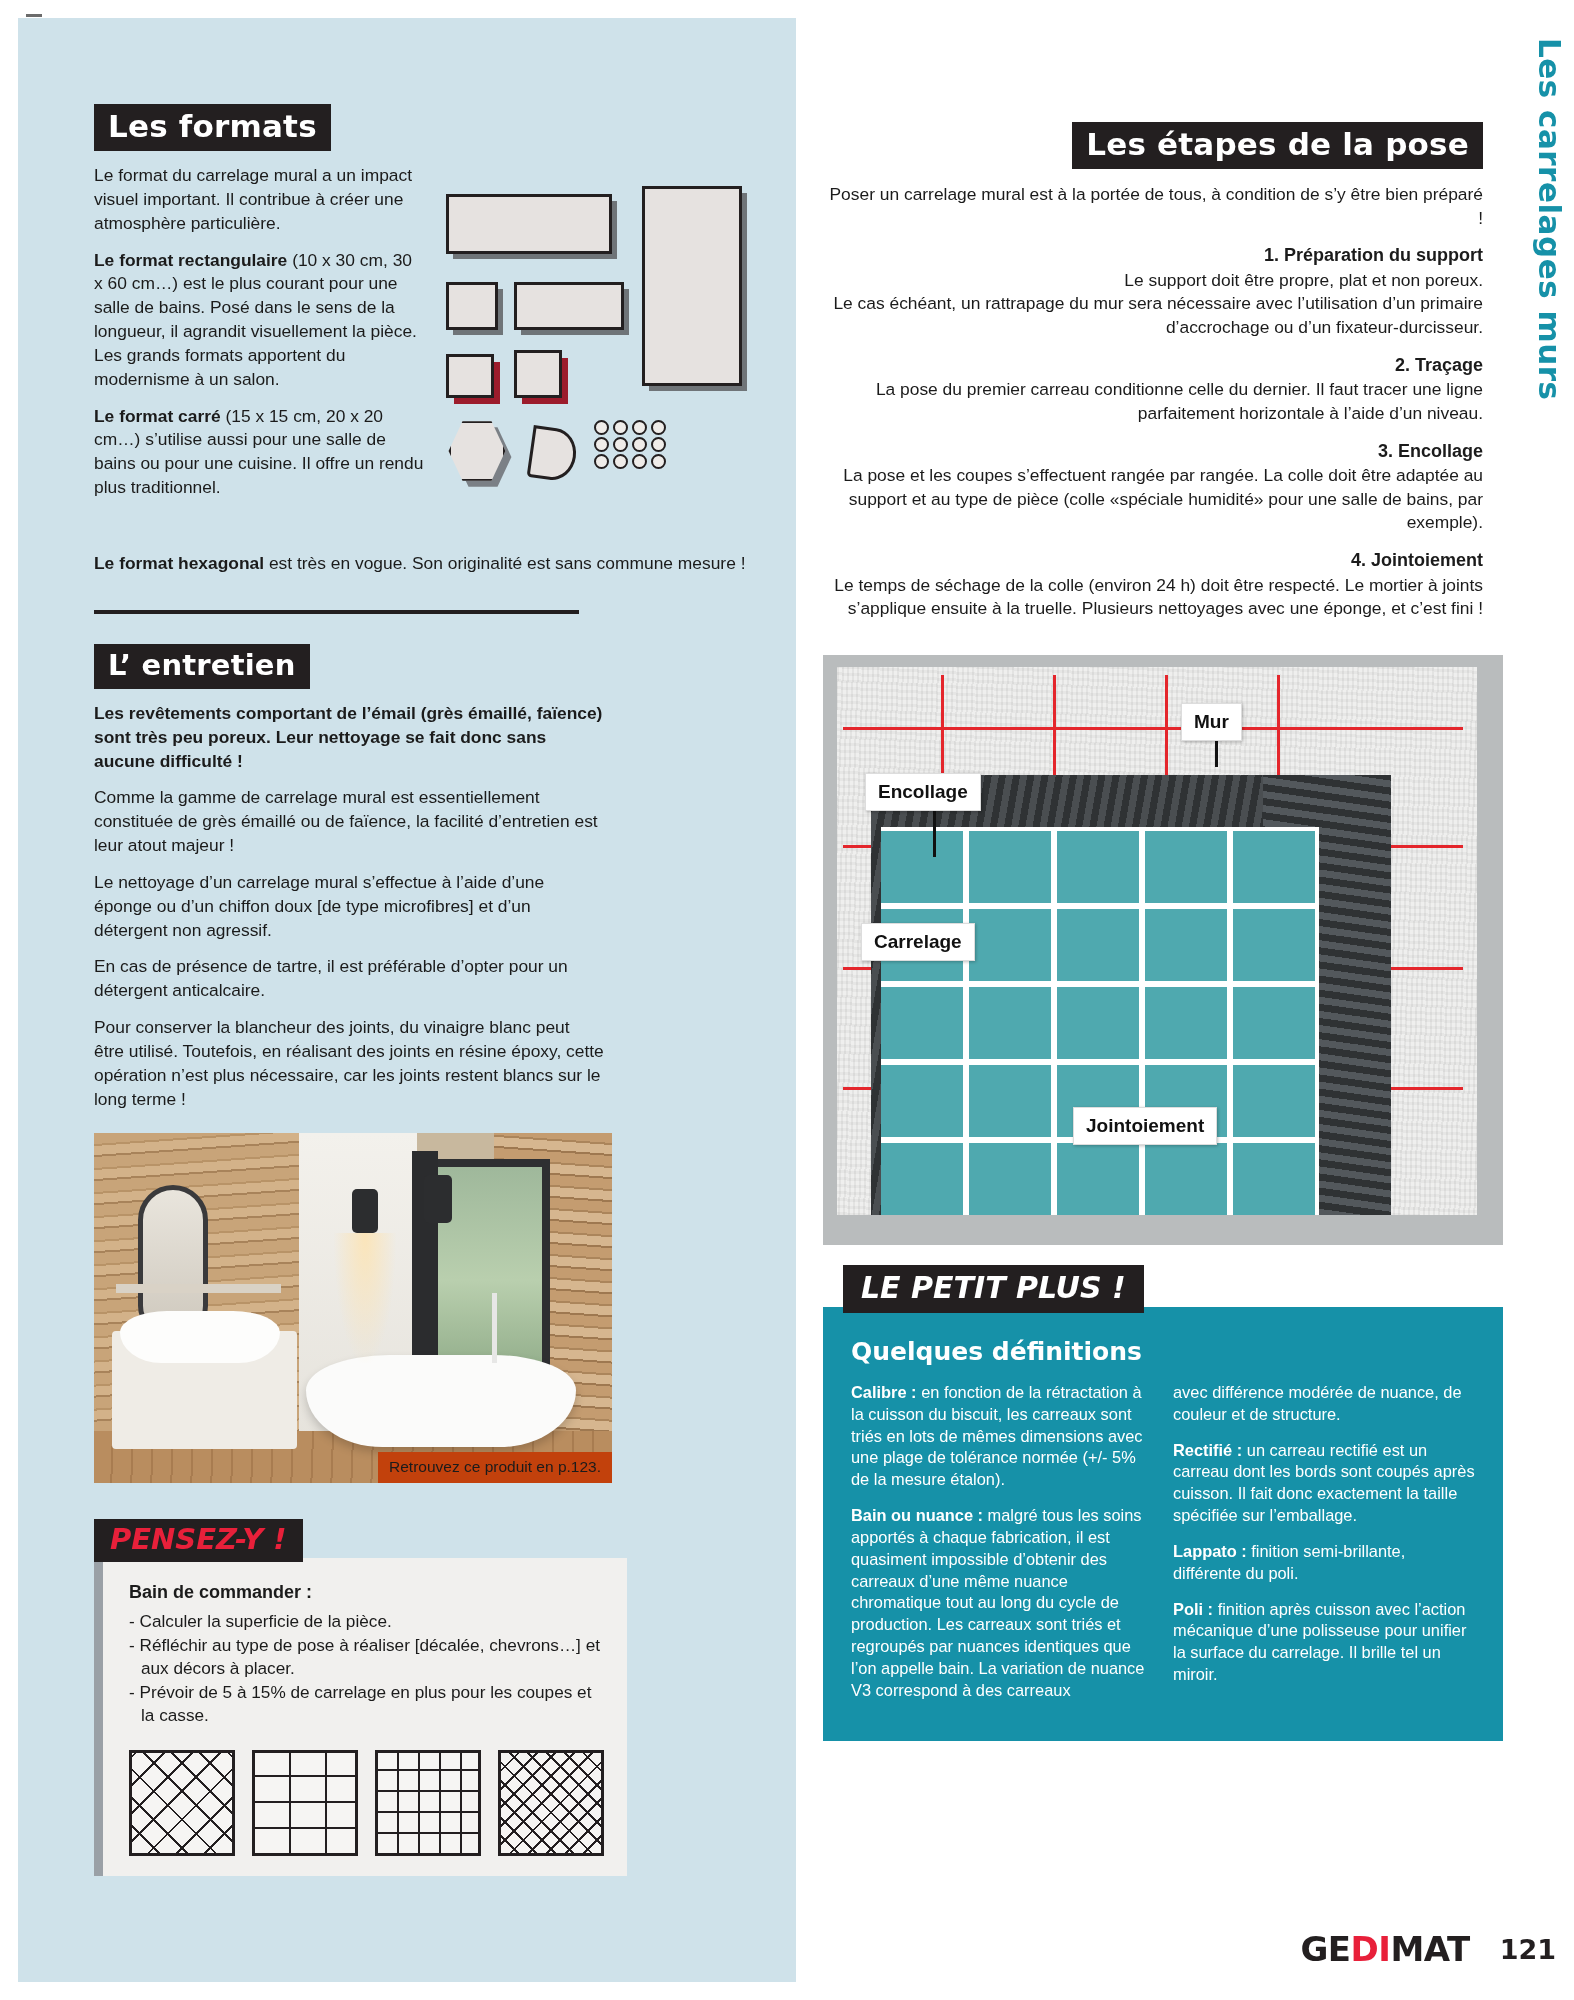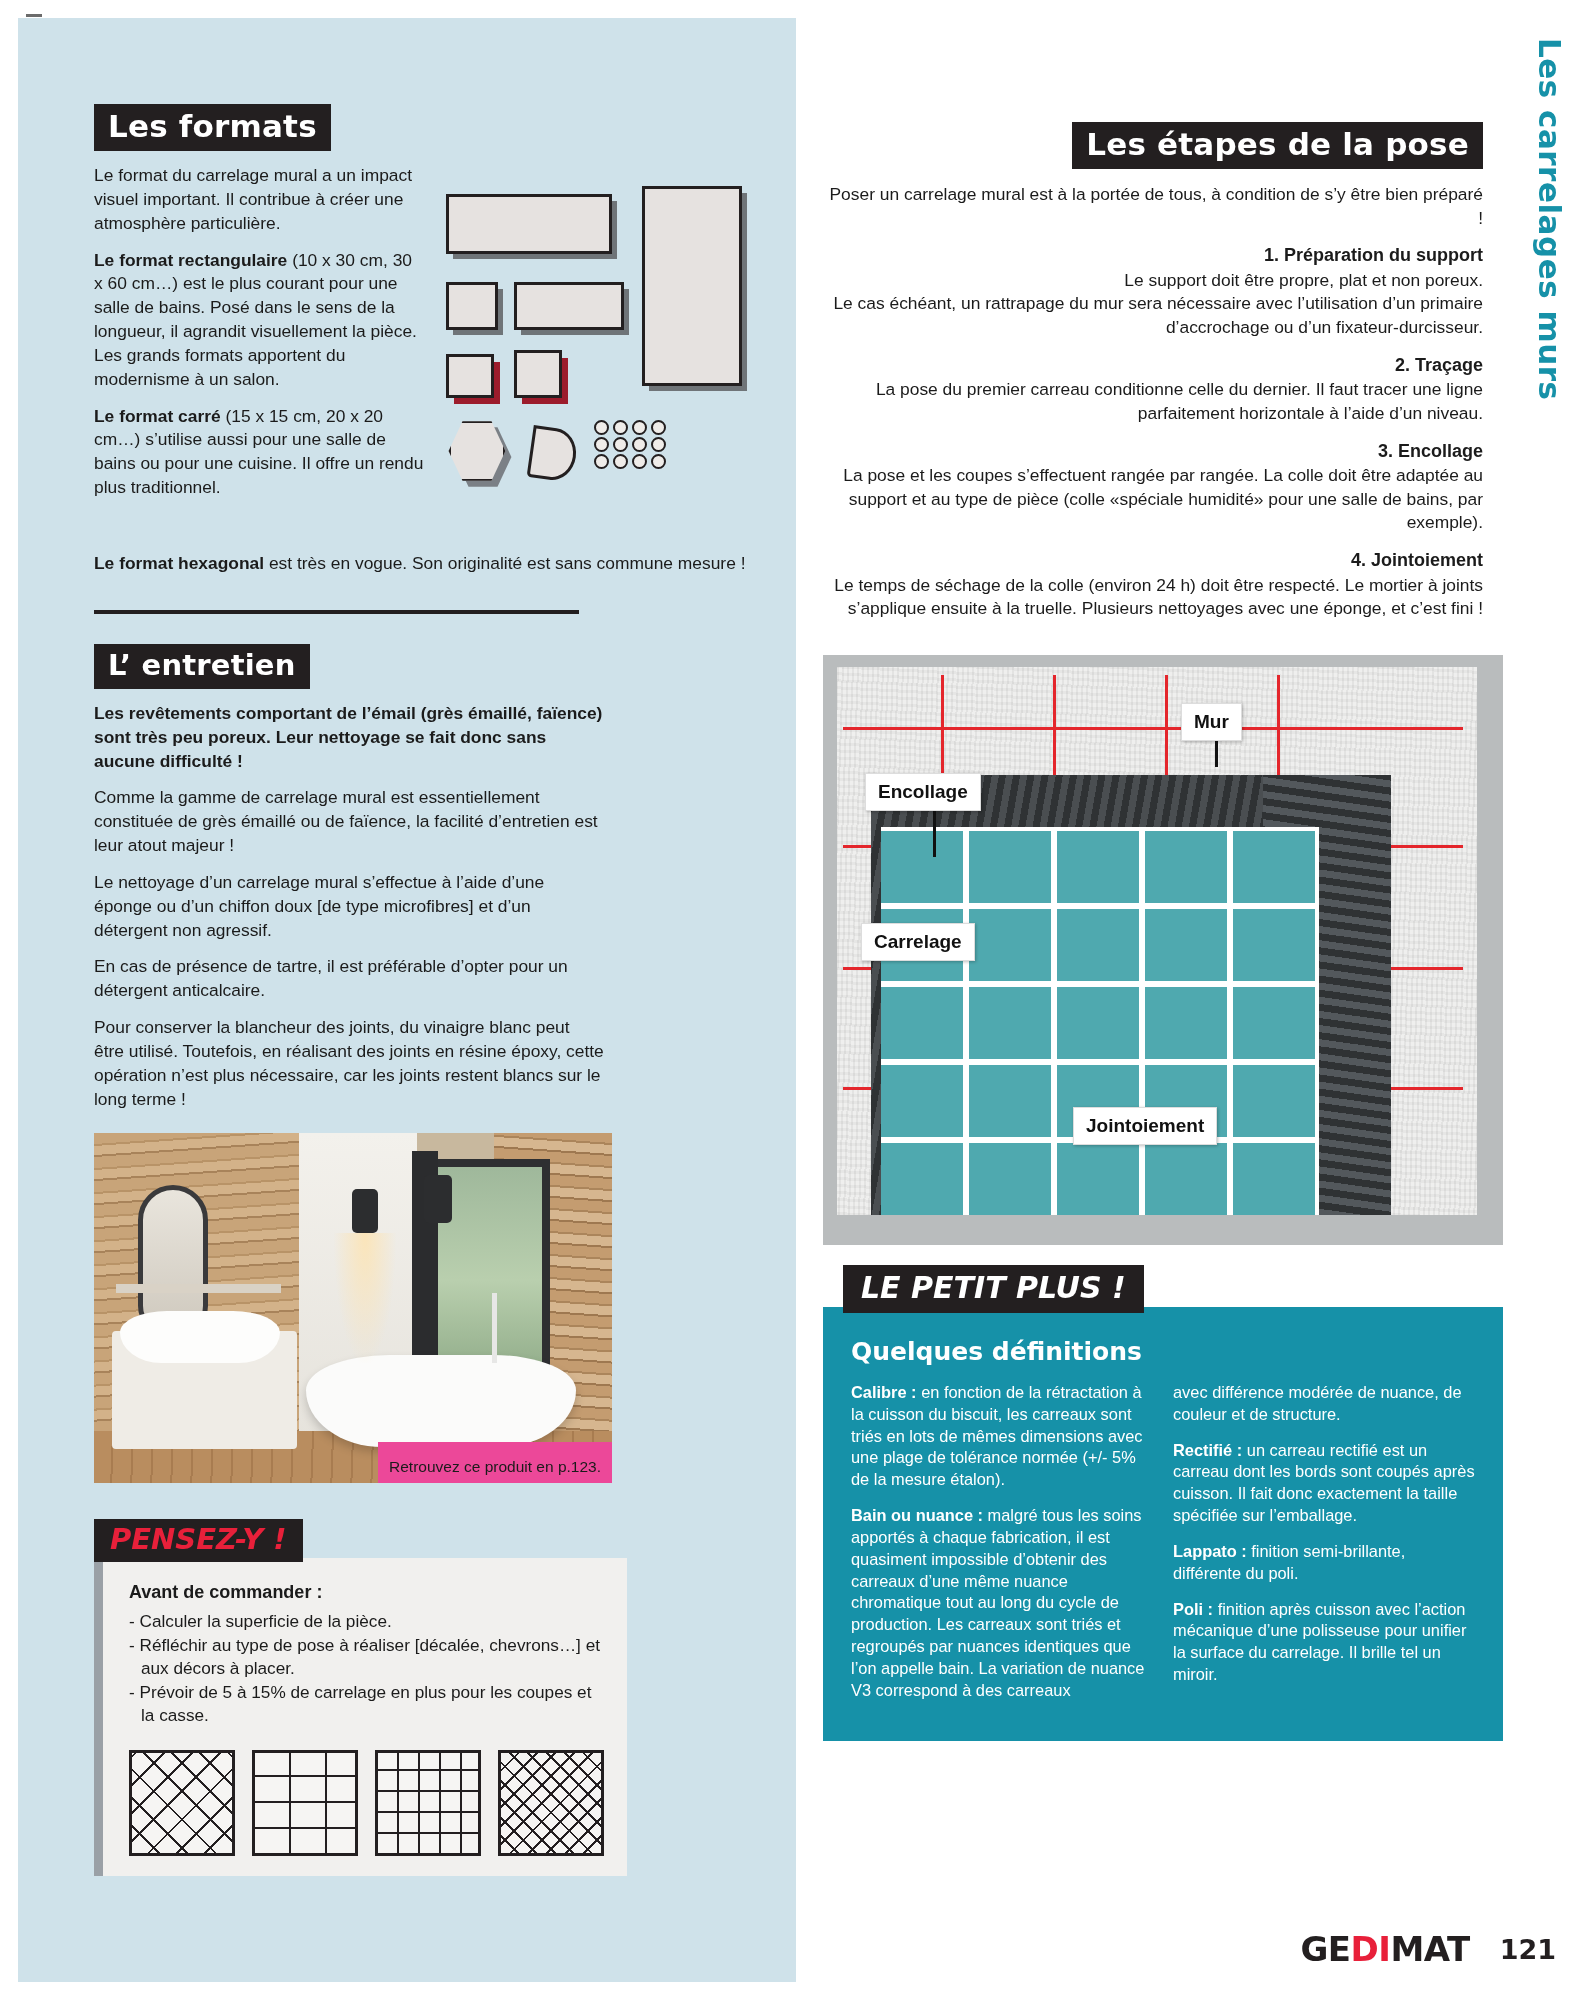--- a/index.html
+++ b/index.html
@@ -128,22 +128,22 @@
   .ph-mirror { position:absolute; left:44px; top:52px; width:70px; height:150px;
      background: linear-gradient(180deg,#e9e5dd,#cfc9be); border: 5px solid #3a3a3c;
      border-radius: 36px 36px 30px 30px; }
   .ph-lamp1 { position:absolute; left:258px; top:56px; width:26px; height:44px; background:#2c2d2f; border-radius:5px; }
   .ph-lamp2 { position:absolute; left:330px; top:42px; width:28px; height:48px; background:#2c2d2f; border-radius:5px; }
   .ph-glow1 { position:absolute; left:240px; top:100px; width:62px; height:130px;
      background: radial-gradient(ellipse at top, rgba(255,226,170,.75), rgba(255,226,170,0) 72%); }
   .ph-tap { position:absolute; left:398px; bottom:120px; width:5px; height:70px; background:#e7e7e6; }
   .photo-caption {
     position: absolute; right: 0; bottom: 0;
-    background: #ec4899; color: #1b1b1b;
-    font-size: 15.5px; padding: 16px 11px 7px 11px;
+    background: #c2410c; color: #1b1b1b;
+    font-size: 15.5px; padding: 6px 11px 7px 11px;
     font-family: "Liberation Sans", sans-serif;
   }
 
   
   .pensez-head {
     display:inline-block;
     background:#231f20; color:#e8203a;
     font-style: italic; font-weight:bold; font-size:29px;
     padding: 6px 16px 8px 16px; line-height:1;
     font-family:"DejaVu Sans", sans-serif;
@@ -357,21 +357,21 @@
         <div class="ph-tap"></div>
         <div class="ph-lamp1"></div>
         <div class="ph-lamp2"></div>
         <div class="ph-glow1"></div>
         <div class="photo-caption">Retrouvez ce produit en p.123.</div>
       </div>
 
       
       <div class="pensez-head">PENSEZ-Y !</div>
       <div class="pensez-box">
-        <h4>Avant de commander :</h4>
+        <h4>Bain de commander :</h4>
         <ul>
           <li>- Calculer la superficie de la pièce.</li>
           <li>- Réfléchir au type de pose à réaliser [décalée, chevrons…] et aux décors à placer.</li>
           <li>- Prévoir de 5 à 15% de carrelage en plus pour les coupes et la casse.</li>
         </ul>
         <div class="patterns">
           <div class="pat diag"></div>
           <div class="pat brick"></div>
           <div class="pat grid"></div>
           <div class="pat herr"></div>

